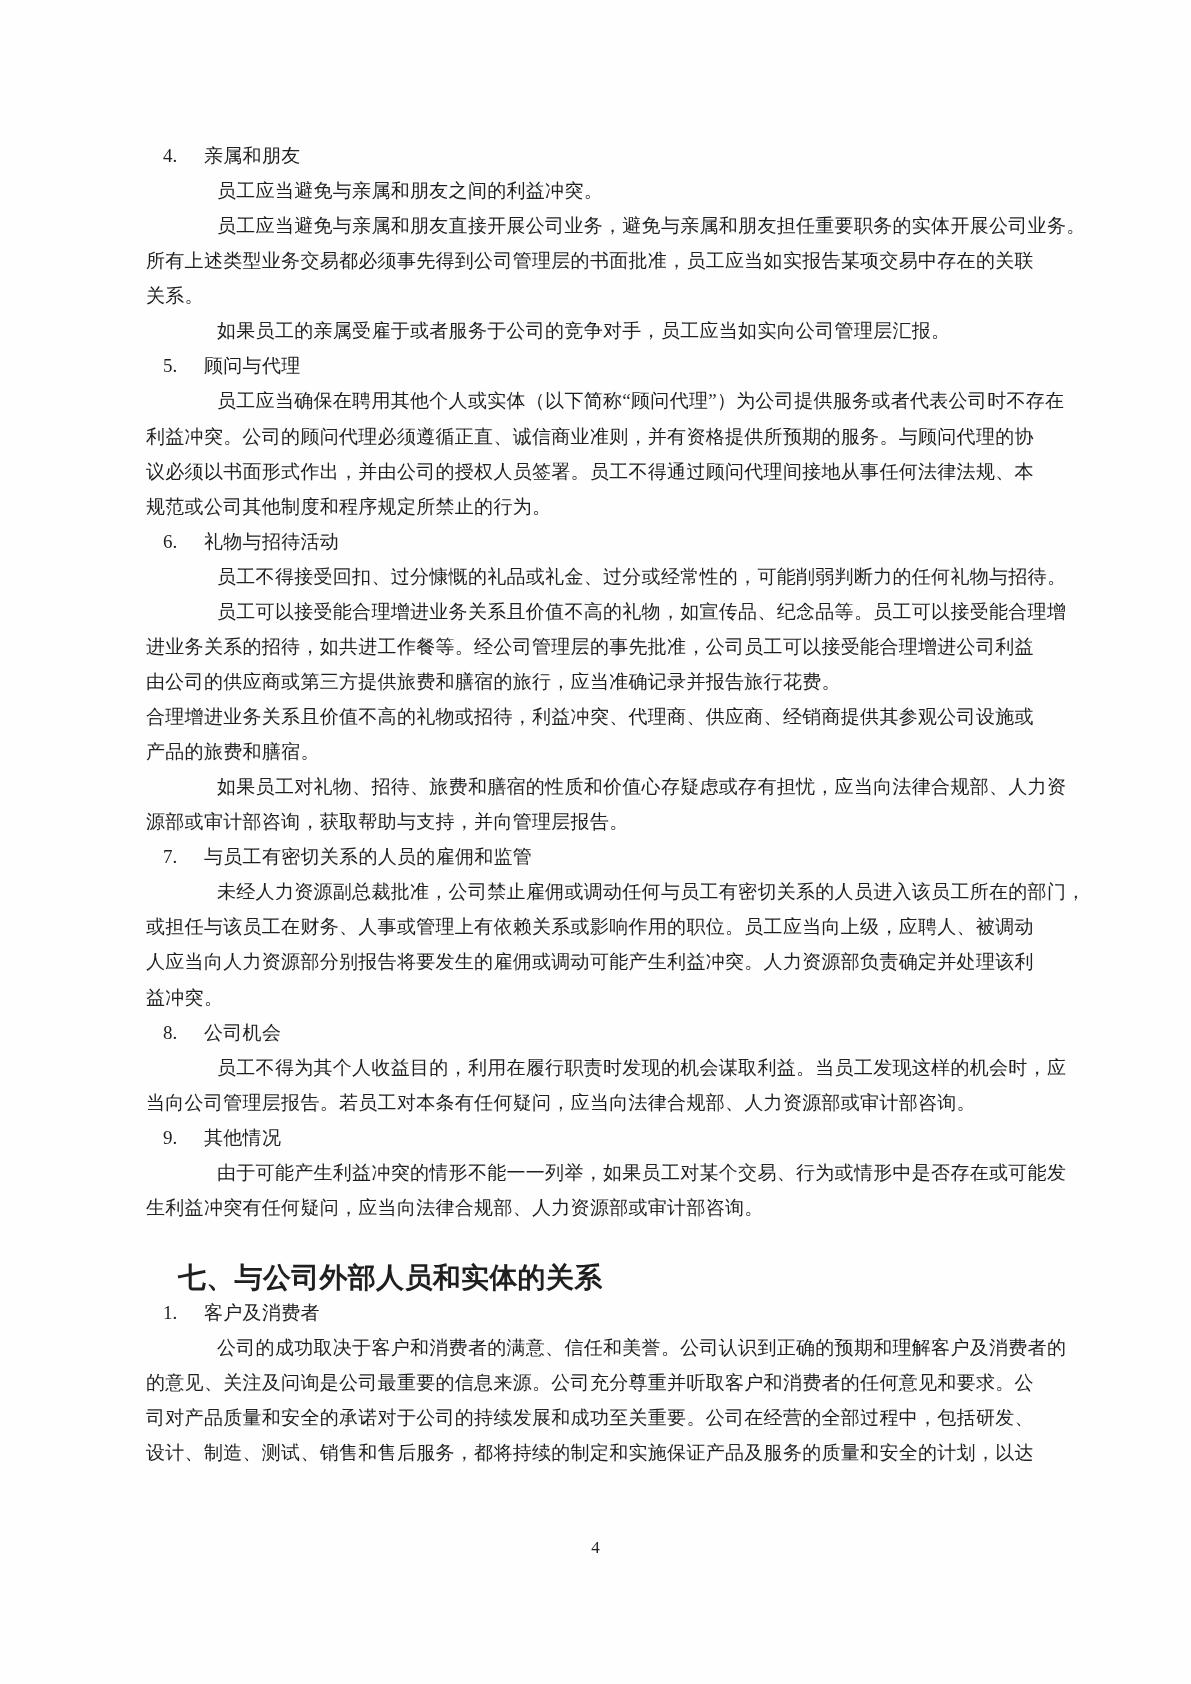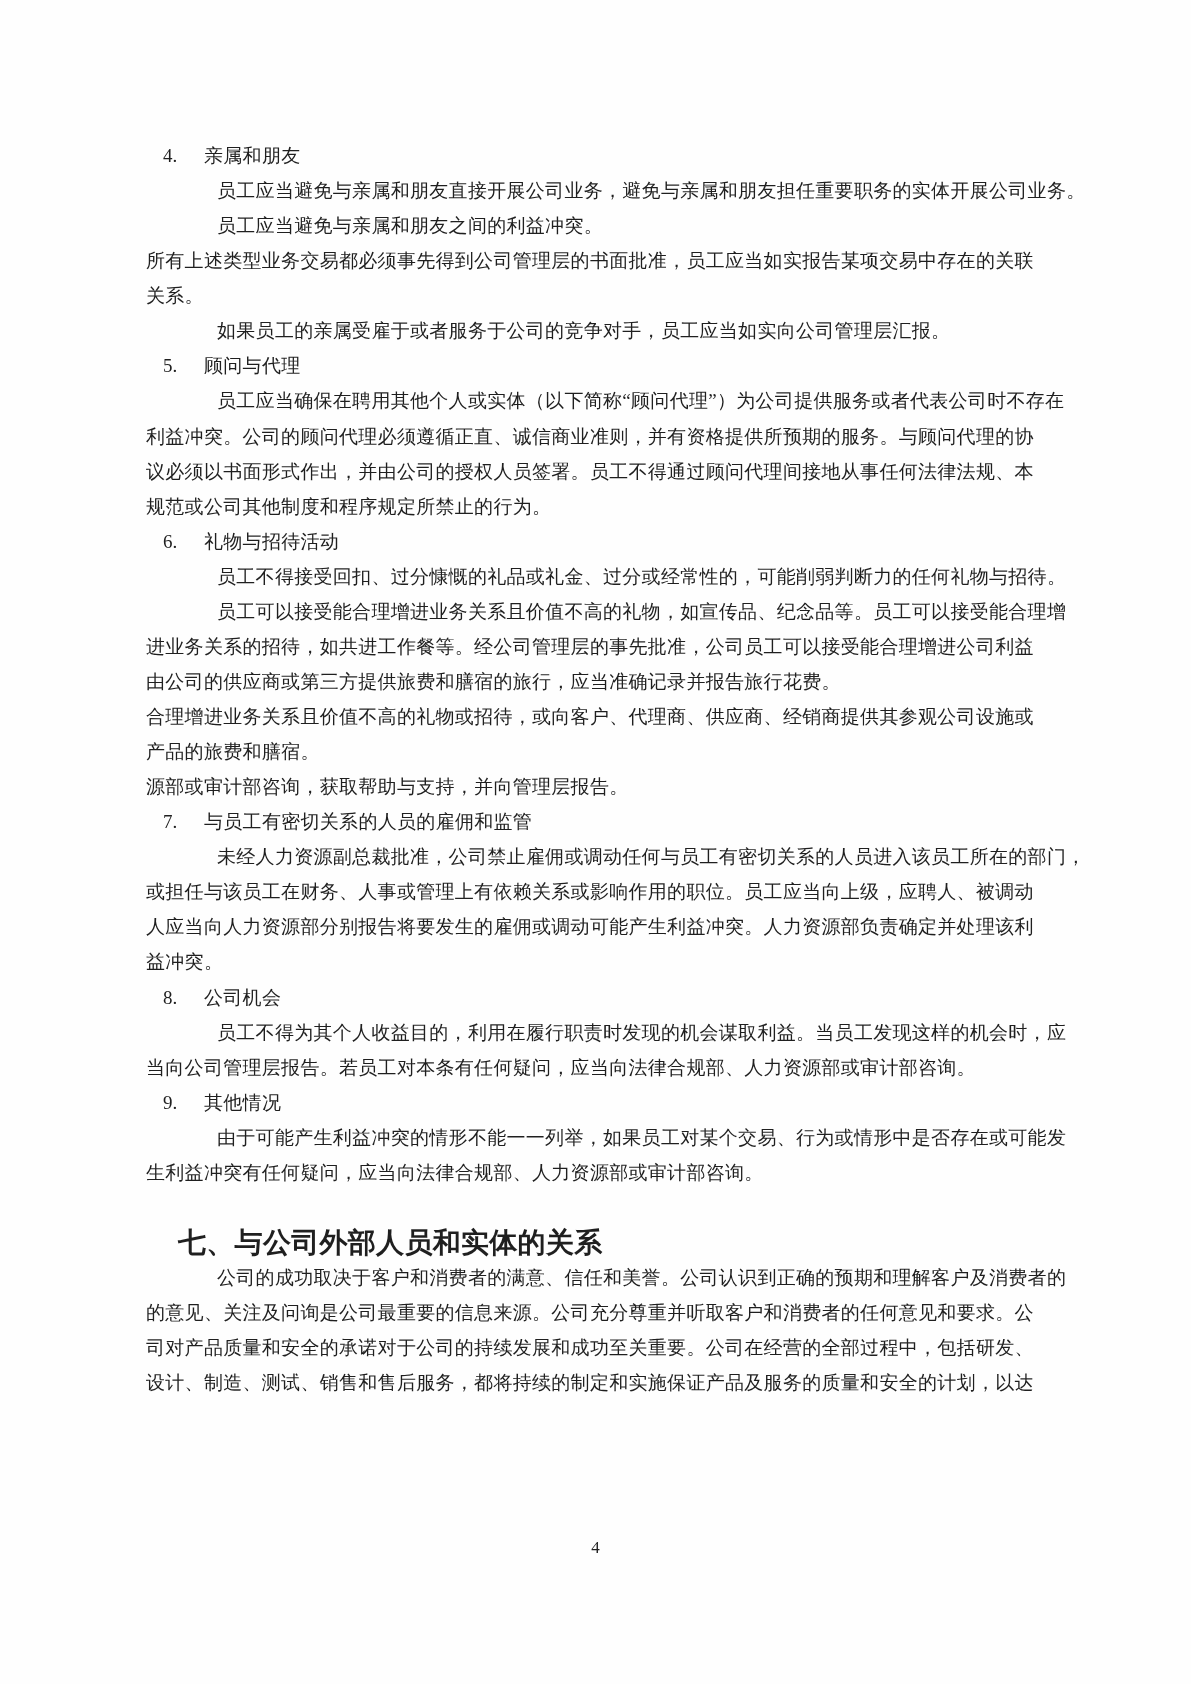--- a/index.html
+++ b/index.html
@@ -56,50 +56,52 @@
     font-size: 17px;
     color: #1f1f1f;
   }
 </style>
 </head>
 <body>
 
 <div class="page">
   <div class="doc-body">
       <div class="line item"><span class="num">4.</span><span>亲属和朋友</span></div>
+      <div class="line first">员工应当避免与亲属和朋友之间的利益冲突。</div>
       <div class="line first">员工应当避免与亲属和朋友直接开展公司业务，避免与亲属和朋友担任重要职务的实体开展公司业务。</div>
-      <div class="line first">员工应当避免与亲属和朋友之间的利益冲突。</div>
       <div class="line cont">所有上述类型业务交易都必须事先得到公司管理层的书面批准，员工应当如实报告某项交易中存在的关联</div>
       <div class="line cont">关系。</div>
       <div class="line first">如果员工的亲属受雇于或者服务于公司的竞争对手，员工应当如实向公司管理层汇报。</div>
       <div class="line item"><span class="num">5.</span><span>顾问与代理</span></div>
       <div class="line first">员工应当确保在聘用其他个人或实体（以下简称“顾问代理”）为公司提供服务或者代表公司时不存在</div>
       <div class="line cont">利益冲突。公司的顾问代理必须遵循正直、诚信商业准则，并有资格提供所预期的服务。与顾问代理的协</div>
       <div class="line cont">议必须以书面形式作出，并由公司的授权人员签署。员工不得通过顾问代理间接地从事任何法律法规、本</div>
       <div class="line cont">规范或公司其他制度和程序规定所禁止的行为。</div>
       <div class="line item"><span class="num">6.</span><span>礼物与招待活动</span></div>
       <div class="line first">员工不得接受回扣、过分慷慨的礼品或礼金、过分或经常性的，可能削弱判断力的任何礼物与招待。</div>
       <div class="line first">员工可以接受能合理增进业务关系且价值不高的礼物，如宣传品、纪念品等。员工可以接受能合理增</div>
       <div class="line cont">进业务关系的招待，如共进工作餐等。经公司管理层的事先批准，公司员工可以接受能合理增进公司利益</div>
       <div class="line cont">由公司的供应商或第三方提供旅费和膳宿的旅行，应当准确记录并报告旅行花费。</div>
-      <div class="line cont">合理增进业务关系且价值不高的礼物或招待，或向客户、代理商、供应商、经销商提供其参观公司设施或</div>
+      <div class="line cont">合理增进业务关系且价值不高的礼物或招待，利益冲突、代理商、供应商、经销商提供其参观公司设施或</div>
       <div class="line cont">产品的旅费和膳宿。</div>
+      <div class="line first">如果员工对礼物、招待、旅费和膳宿的性质和价值心存疑虑或存有担忧，应当向法律合规部、人力资</div>
       <div class="line cont">源部或审计部咨询，获取帮助与支持，并向管理层报告。</div>
       <div class="line item"><span class="num">7.</span><span>与员工有密切关系的人员的雇佣和监管</span></div>
       <div class="line first">未经人力资源副总裁批准，公司禁止雇佣或调动任何与员工有密切关系的人员进入该员工所在的部门，</div>
       <div class="line cont">或担任与该员工在财务、人事或管理上有依赖关系或影响作用的职位。员工应当向上级，应聘人、被调动</div>
       <div class="line cont">人应当向人力资源部分别报告将要发生的雇佣或调动可能产生利益冲突。人力资源部负责确定并处理该利</div>
       <div class="line cont">益冲突。</div>
       <div class="line item"><span class="num">8.</span><span>公司机会</span></div>
       <div class="line first">员工不得为其个人收益目的，利用在履行职责时发现的机会谋取利益。当员工发现这样的机会时，应</div>
       <div class="line cont">当向公司管理层报告。若员工对本条有任何疑问，应当向法律合规部、人力资源部或审计部咨询。</div>
       <div class="line item"><span class="num">9.</span><span>其他情况</span></div>
       <div class="line first">由于可能产生利益冲突的情形不能一一列举，如果员工对某个交易、行为或情形中是否存在或可能发</div>
       <div class="line cont">生利益冲突有任何疑问，应当向法律合规部、人力资源部或审计部咨询。</div>
       <div class="line blank"></div>
       <div class="line heading">七、与公司外部人员和实体的关系</div>
+      <div class="line item"><span class="num">1.</span><span>客户及消费者</span></div>
       <div class="line first">公司的成功取决于客户和消费者的满意、信任和美誉。公司认识到正确的预期和理解客户及消费者的</div>
       <div class="line cont">的意见、关注及问询是公司最重要的信息来源。公司充分尊重并听取客户和消费者的任何意见和要求。公</div>
       <div class="line cont">司对产品质量和安全的承诺对于公司的持续发展和成功至关重要。公司在经营的全部过程中，包括研发、</div>
       <div class="line cont">设计、制造、测试、销售和售后服务，都将持续的制定和实施保证产品及服务的质量和安全的计划，以达</div>
     </div>
   <div class="page-number">4</div>
 </div>
 
 </body></html>

